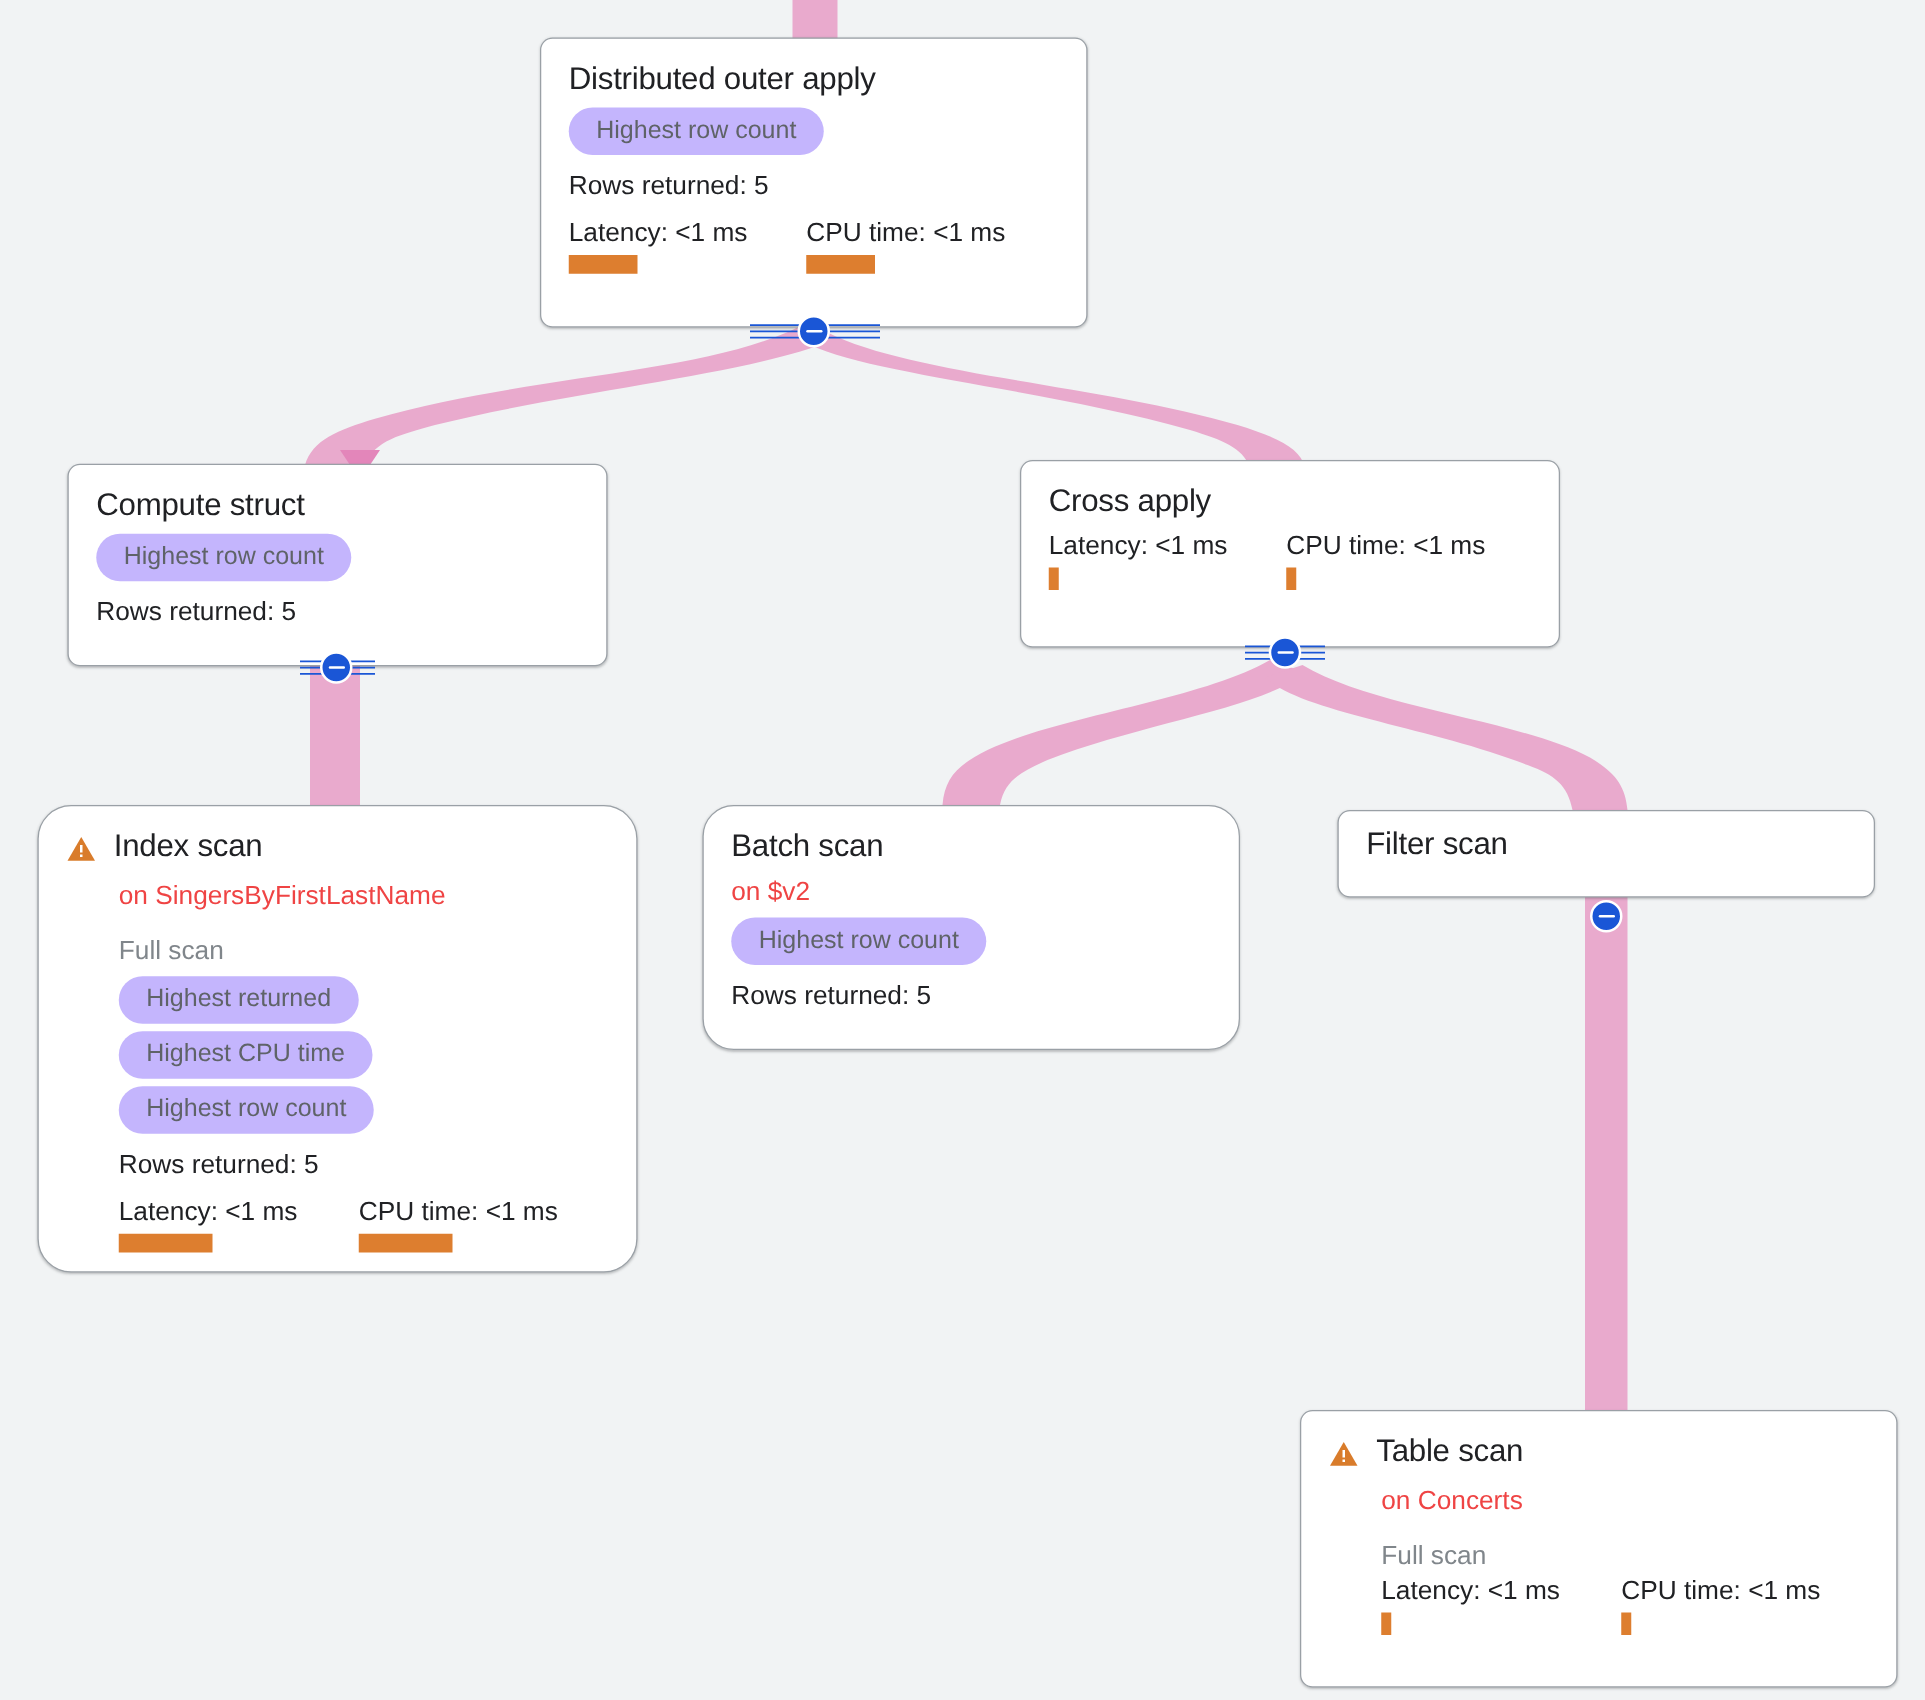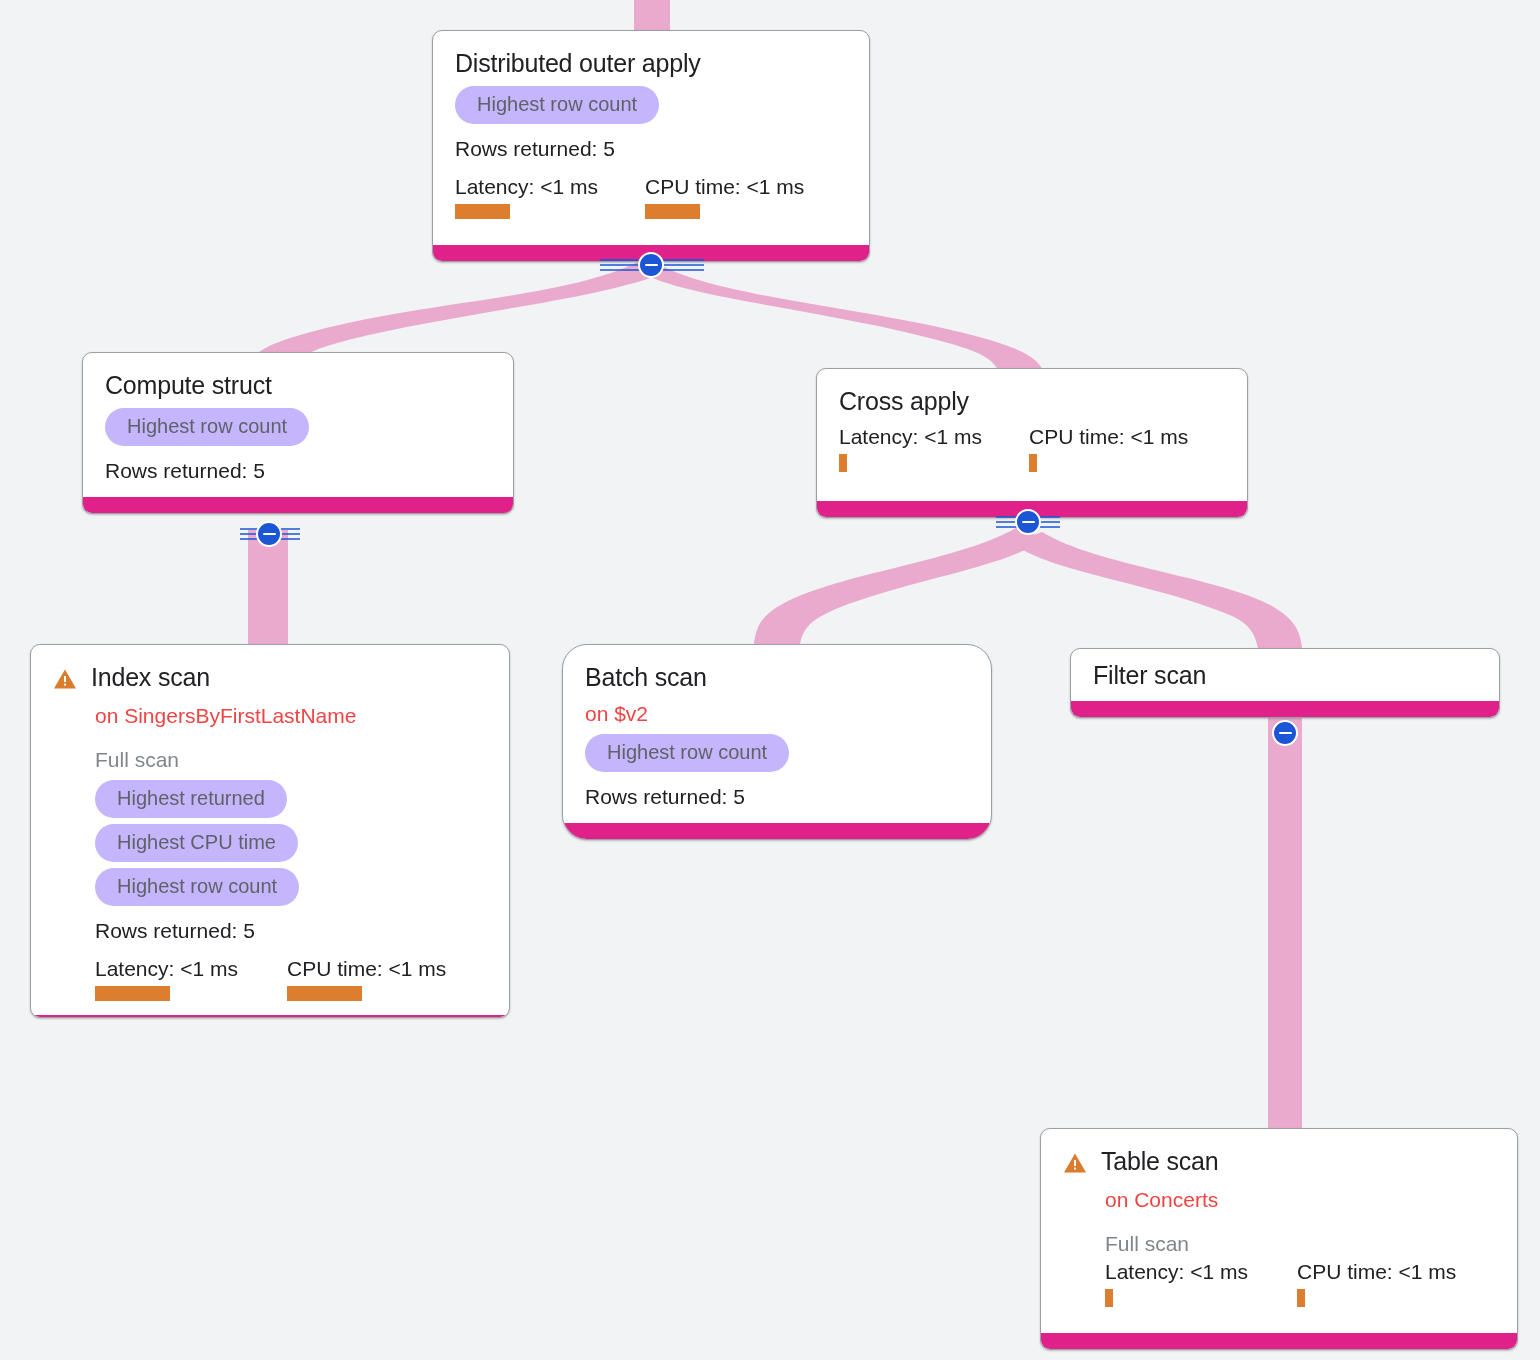--- a/index.html
+++ b/index.html
@@ -24,21 +24,21 @@
 
   
   .node {
     position: absolute;
     background: #ffffff;
     border: 1px solid #9aa0a6;
     border-radius: 10px;
     box-shadow: 0 1px 2px rgba(60,64,67,0.30);
     overflow: hidden;
     display: flex;
-    flex-direction: column;
+    flex-direction: row;
   }
   .node-body {
     padding: 18px 22px 14px 22px;
     flex: 1 1 auto;
   }
   .node-footer {
     height: 16px;
     background: #e0218a;
     flex: 0 0 auto;
   }
@@ -193,21 +193,21 @@
     <div class="node-footer"></div>
   </div>
 
   <svg class="handle-lines" style="left:600px; top:256px;" width="104" height="18">
     <line x1="0" y1="4" x2="104" y2="4" stroke="#1a56d6" stroke-width="1.4"></line>
     <line x1="0" y1="9" x2="104" y2="9" stroke="#1a56d6" stroke-width="1.4"></line>
     <line x1="0" y1="14" x2="104" y2="14" stroke="#1a56d6" stroke-width="1.4"></line>
   </svg>
   <div class="collapse" style="left:638px; top:252px;"></div>
 
-  <div class="node" id="n-compute-struct" style="left:54px; top:352px; width:432px; height:162px;margin-left:28px;">
+  <div class="node" id="n-compute-struct" style="left:54px; top:371px; width:432px; height:162px;">
     <div class="node-body">
       <div class="node-title-row">
         <div class="node-title">Compute struct</div>
       </div>
       <div class="chips">
         <span class="chip-row"><span class="chip">Highest row count</span></span>
       </div>
       <div class="rows-line">Rows returned: 5</div>
     </div>
     <div class="node-footer"></div>
@@ -239,21 +239,21 @@
     <div class="node-footer"></div>
   </div>
 
   <svg class="handle-lines" style="left:996px; top:513px;" width="64" height="18">
     <line x1="0" y1="4" x2="64" y2="4" stroke="#1a56d6" stroke-width="1.4"></line>
     <line x1="0" y1="9" x2="64" y2="9" stroke="#1a56d6" stroke-width="1.4"></line>
     <line x1="0" y1="14" x2="64" y2="14" stroke="#1a56d6" stroke-width="1.4"></line>
   </svg>
   <div class="collapse" style="left:1015px; top:509px;"></div>
 
-  <div class="node" id="n-index-scan" style="left:30px; top:644px; width:480px; height:374px;">
+  <div class="node" id="n-index-scan" style="left:30px; top:644px; width:480px; height:374px;border-radius:27px;">
     <div class="node-body">
       <div class="node-title-row">
         <span class="warn-icon">
           <svg width="24" height="22" viewBox="0 0 24 22">
             <path d="M12 1.5 L23 20.5 L1 20.5 Z" fill="#d97c2b"></path>
             <rect x="11" y="8" width="2" height="6" fill="#ffffff"></rect>
             <rect x="11" y="15.6" width="2" height="2" fill="#ffffff"></rect>
           </svg>
         </span>
         <div class="node-title">Index scan</div>

